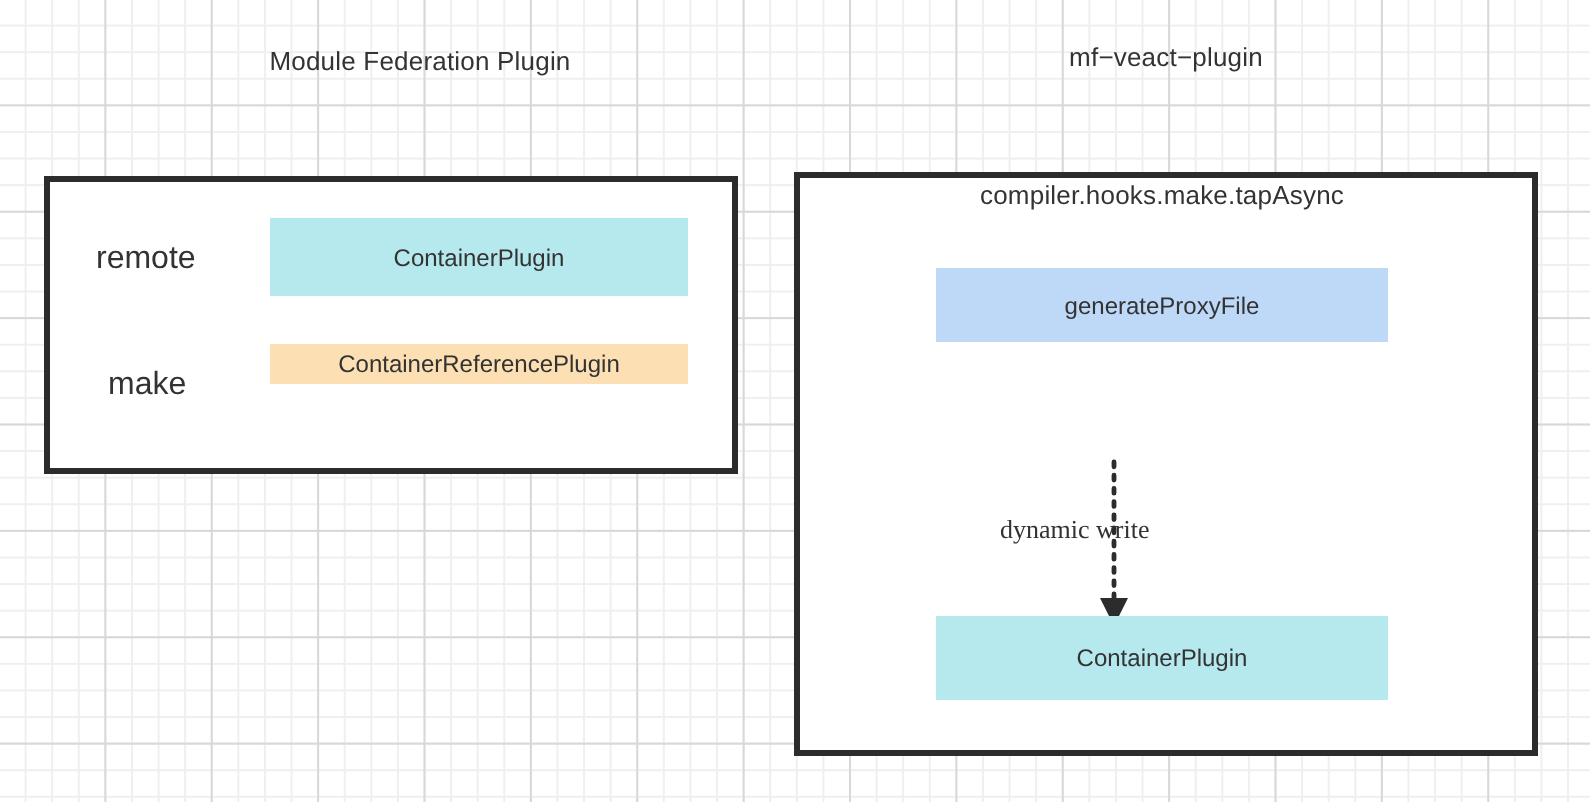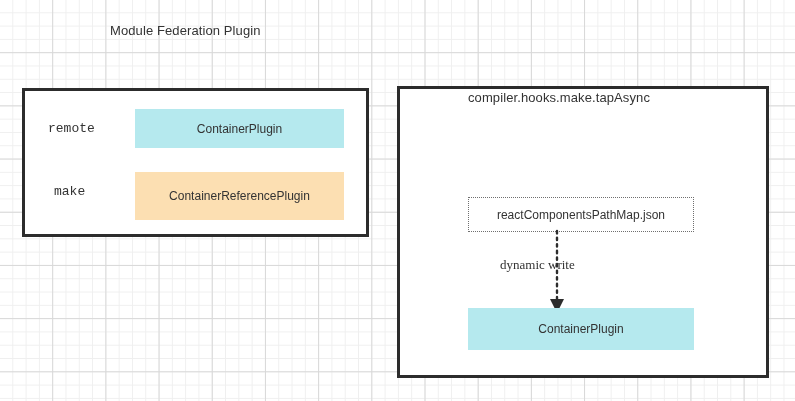--- a/index.html
+++ b/index.html
@@ -31,43 +31,42 @@
       13.3px 13.3px;
     background-position: -1px -1px, -1px -1px, -1px -1px, -1px -1px;
   }
 
   
   .group-title {
     position: absolute;
     font-size: 13px;
     color: #333333;
     white-space: nowrap;
-    text-align: left;
+    text-align: center;
     letter-spacing: 0.1px;
   }
   #title-left  { left: 110px; top: 23px; width: 200px; }
   #title-right { left: 483px; top: 21px; width: 200px; }
 
   
   .panel {
     position: absolute;
     background: #ffffff;
     border: 3px solid #2c2c2c;
     box-sizing: border-box;
   }
   #panel-left  { left: 22px;  top: 88px; width: 347px; height: 149px; }
   #panel-right { left: 397px; top: 86px; width: 372px; height: 292px; }
 
   
   .row-label {
     position: absolute;
-    font-size: 13px;
+    font-size: 16px;
     color: #333333;
     white-space: nowrap;
-    font-family: Liberation Mono, monospace;
   }
   #label-remote { left: 48px; top: 121px; }
   #label-host   { left: 54px; top: 184px; }
 
   
   .node {
     position: absolute;
     display: flex;
     align-items: center;
     justify-content: center;
@@ -78,21 +77,21 @@
   }
   .node.cyan   { background-color: #b5e9ee; }
   .node.orange { background-color: #fcdfb2; }
   .node.blue   { background-color: #bdd9f7; }
   .node.dashed {
     background-color: #ffffff;
     border: 1.5px dotted #6f6f6f;
   }
 
   #node-container-plugin-remote { left: 135px; top: 109px; width: 209px; height: 39px; }
-  #node-container-ref-plugin    { left: 135px; top: 172px; width: 209px; height: 48px; }
+  #node-container-ref-plugin    { left: 135px; top: 172px; width: 209px; height: 20px; }
 
   #node-generate-proxy-file     { left: 468px; top: 134px; width: 226px; height: 37px; }
   #node-react-path-map          { left: 468px; top: 197px; width: 226px; height: 35px; }
   #node-container-plugin-bottom { left: 468px; top: 308px; width: 226px; height: 42px; }
 
   
   #connector {
     position: absolute;
     left: 468px;
     top: 225px;
@@ -110,37 +109,38 @@
     font-family: Liberation Serif, serif;
   }
 </style>
 </head>
 <body>
 
 <div id="canvas">
 
   <div id="title-left" class="group-title">Module Federation Plugin</div>
 
+  <div id="title-right" class="group-title">mf−veact−plugin</div>
 
   <div id="panel-left" class="panel"></div>
 
   <div id="label-remote" class="row-label">remote</div>
 
   <div id="node-container-plugin-remote" class="node cyan">ContainerPlugin</div>
 
   <div id="label-host" class="row-label">make</div>
 
   <div id="node-container-ref-plugin" class="node orange">ContainerReferencePlugin</div>
 
   <div id="panel-right" class="panel"></div>
 
   <div class="group-title" style="left:468px; top:90px; width:226px;">compiler.hooks.make.tapAsync</div>
 
+  <div id="node-generate-proxy-file" class="node blue">generateProxyFile</div>
 
-  <div id="node-react-path-map" class="node dashed">reactComponentsPathMap.json</div>
 
   <svg id="connector" viewBox="0 0 226 95">
     <line x1="89" y1="6" x2="89" y2="74" stroke="#2c2c2c" stroke-width="2.4" stroke-dasharray="2.4 4.2" stroke-linecap="round"></line>
     <polygon points="82,74 96,74 89,88" fill="#2c2c2c"></polygon>
   </svg>
 
   <div id="edge-label-dynamic-write">dynamic write</div>
 
   <div id="node-container-plugin-bottom" class="node cyan">ContainerPlugin</div>
 

